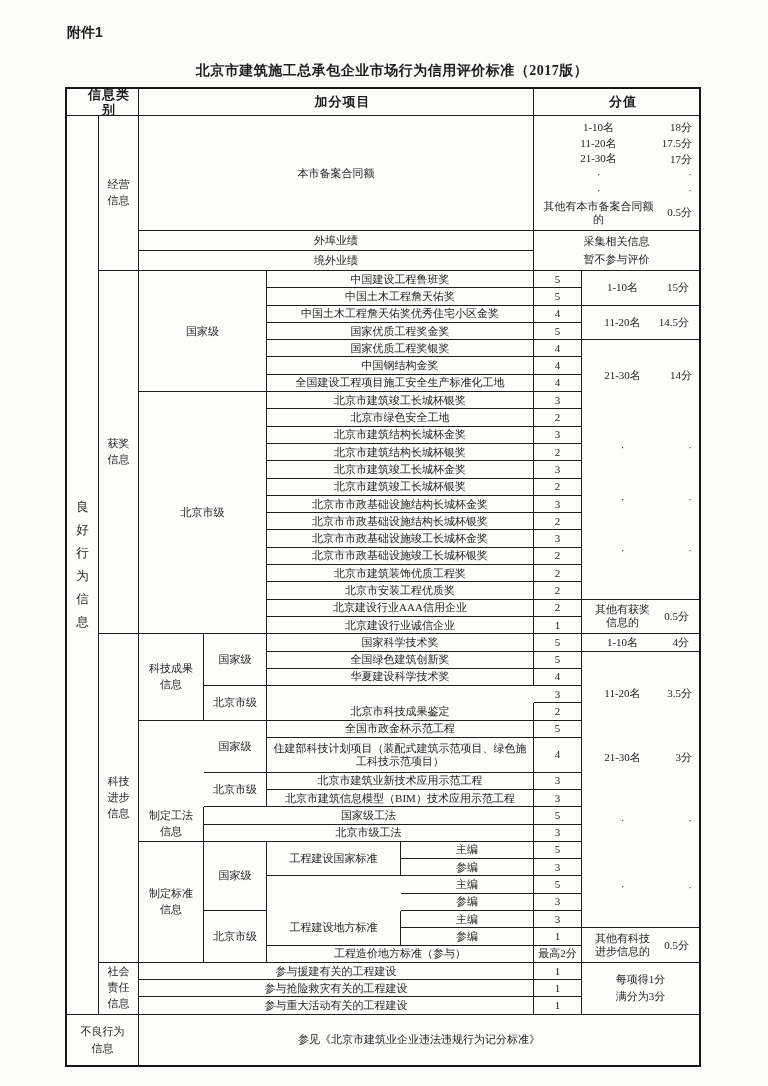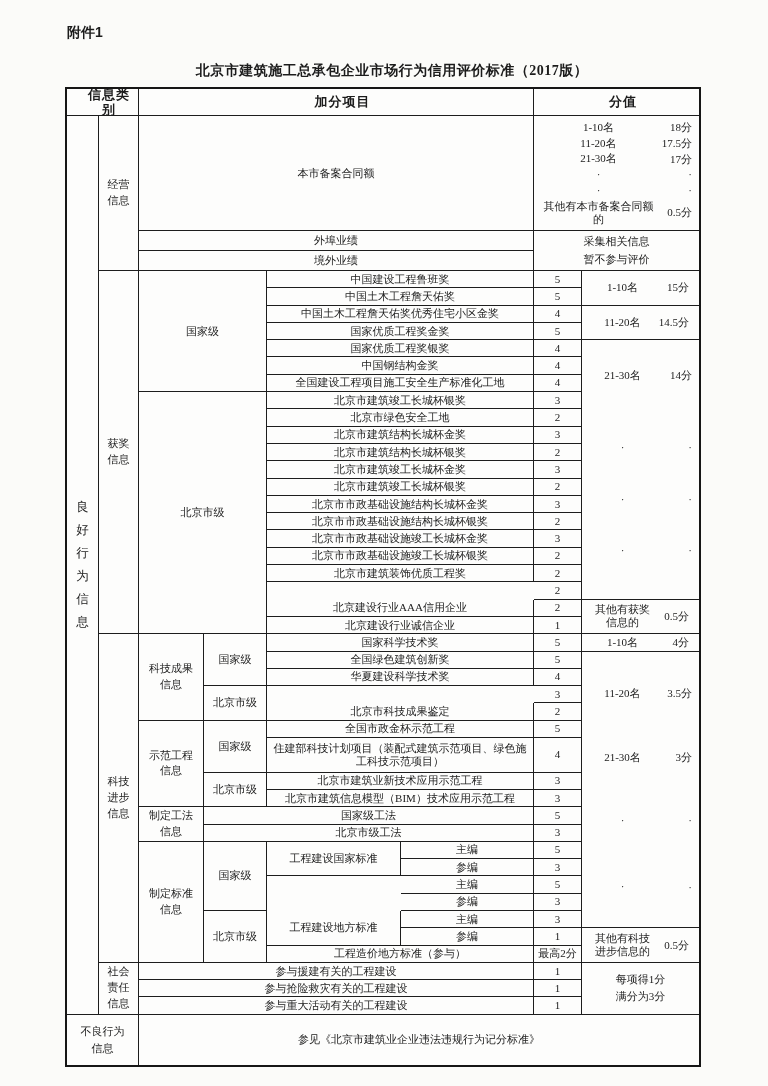--- a/index.html
+++ b/index.html
@@ -147,20 +147,21 @@
   <div class="c" style="grid-area:18/5/19/7">北京市市政基础设施结构长城杯金奖</div>
   <div class="c num" style="grid-area:18/7/19/8">3</div>
   <div class="c" style="grid-area:19/5/20/7">北京市市政基础设施结构长城杯银奖</div>
   <div class="c num" style="grid-area:19/7/20/8">2</div>
   <div class="c" style="grid-area:20/5/21/7">北京市市政基础设施竣工长城杯金奖</div>
   <div class="c num" style="grid-area:20/7/21/8">3</div>
   <div class="c" style="grid-area:21/5/22/7">北京市市政基础设施竣工长城杯银奖</div>
   <div class="c num" style="grid-area:21/7/22/8">2</div>
   <div class="c" style="grid-area:22/5/23/7">北京市建筑装饰优质工程奖</div>
   <div class="c num" style="grid-area:22/7/23/8">2</div>
+  <div class="c" style="grid-area:23/5/24/7">北京市安装工程优质奖</div>
   <div class="c num" style="grid-area:23/7/24/8">2</div>
   <div class="c" style="grid-area:24/5/25/7">北京建设行业AAA信用企业</div>
   <div class="c num" style="grid-area:24/7/25/8">2</div>
   <div class="c" style="grid-area:25/5/26/7">北京建设行业诚信企业</div>
   <div class="c num" style="grid-area:25/7/26/8">1</div>
 
   <div class="c br0" style="grid-area:5/8/7/9">
     <div class="rl-row">
         <span class="rl-label">1-10名</span>
         <span class="rl-value">15分</span>
@@ -209,23 +210,20 @@
   <div class="c" style="grid-area:26/5/27/7">国家科学技术奖</div>
   <div class="c num" style="grid-area:26/7/27/8">5</div>
   <div class="c" style="grid-area:27/5/28/7">全国绿色建筑创新奖</div>
   <div class="c num" style="grid-area:27/7/28/8">5</div>
   <div class="c" style="grid-area:28/5/29/7">华夏建设科学技术奖</div>
   <div class="c num" style="grid-area:28/7/29/8">4</div>
   <div class="c num" style="grid-area:29/7/30/8">3</div>
   <div class="c" style="grid-area:30/5/31/7">北京市科技成果鉴定</div>
   <div class="c num" style="grid-area:30/7/31/8">2</div>
 
-  <div class="c" style="grid-area:31/3/35/4">
-      <span class="w4">示范工程信息</span>
-    </div>
   <div class="c" style="grid-area:31/4/33/5">国家级</div>
   <div class="c" style="grid-area:33/4/35/5">北京市级</div>
   <div class="c" style="grid-area:31/5/32/7">全国市政金杯示范工程</div>
   <div class="c num" style="grid-area:31/7/32/8">5</div>
   <div class="c" style="grid-area:32/5/33/7">住建部科技计划项目（装配式建筑示范项目、绿色施工科技示范项目）</div>
   <div class="c num" style="grid-area:32/7/33/8">4</div>
   <div class="c" style="grid-area:33/5/34/7">北京市建筑业新技术应用示范工程</div>
   <div class="c num" style="grid-area:33/7/34/8">3</div>
   <div class="c" style="grid-area:34/5/35/7">北京市建筑信息模型（BIM）技术应用示范工程</div>
   <div class="c num" style="grid-area:34/7/35/8">3</div>

